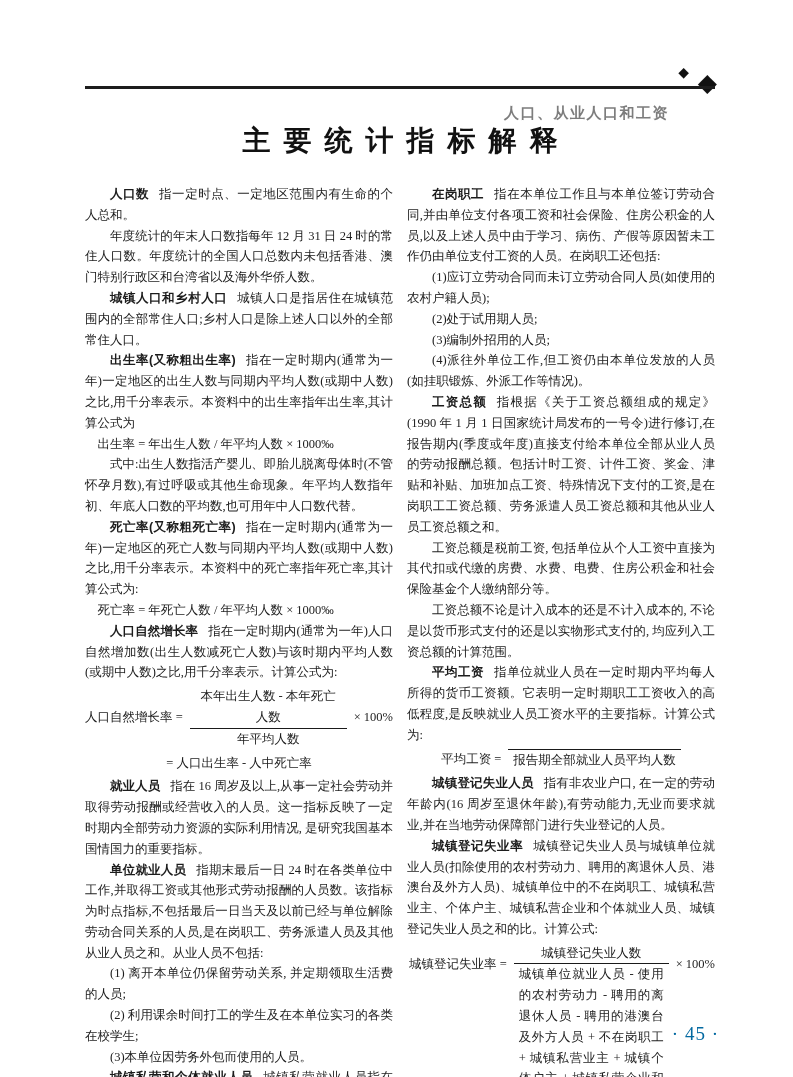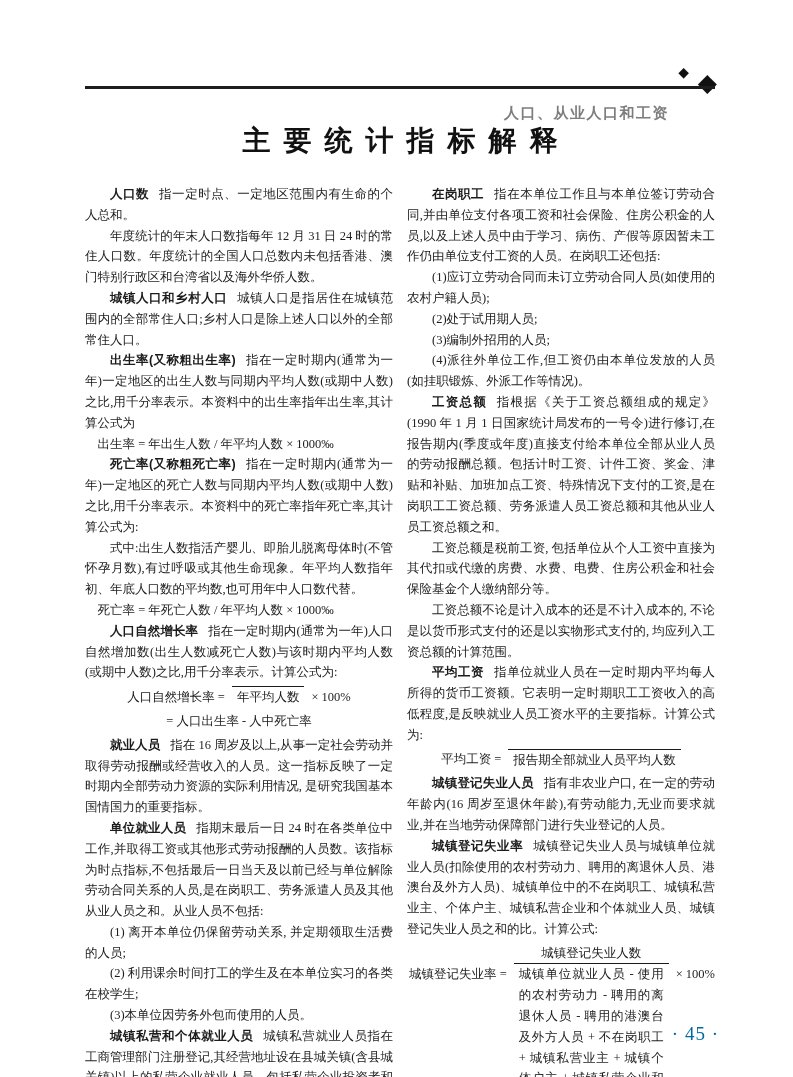--- a/index.html
+++ b/index.html
@@ -40,21 +40,21 @@
   .col{width:308px;font-size:12.5px;line-height:20.8px;text-align:justify;text-justify:inter-ideograph;}
   .para{margin:0;text-indent:2em;}
   .term{
     font-family:"Liberation Sans","DejaVu Sans",sans-serif;
     font-weight:bold;margin-right:0.8em;
   }
   .formula-line{margin:0;padding-left:1em;text-indent:0;}
   .formula-row{display:flex;align-items:center;justify-content:center;gap:7px;margin:3px 0;}
   .formula-row.top-align{align-items:flex-start;justify-content:flex-start;padding-left:2px;}
   .f-lhs,.f-suffix{white-space:nowrap;}
-  .top-align .f-lhs,.top-align .f-suffix{margin-top:21px;font-family:Liberation Serif, serif;}
+  .top-align .f-lhs,.top-align .f-suffix{margin-top:11px;font-family:Liberation Serif, serif;}
   .frac{display:flex;flex-direction:column;text-align:center;}
   .frac .num{padding:0 5px;}
   .frac .den{border-top:1.5px solid #1a1a1a;padding:0 5px;}
   .frac.wide{width:216px;}
   .frac.wide .den{text-align:justify;text-justify:inter-ideograph;}
   .formula-cont{margin:0 0 3px 0;text-align:center;text-indent:0;}
 
   
   .page-number{
     position:absolute;right:74px;bottom:32px;
@@ -77,27 +77,28 @@
     <h1 class="doc-title">主要统计指标解释</h1>
 
     <div class="columns">
 
       <div class="col">
         <p class="para"><b class="term">人口数</b><span>指一定时点、一定地区范围内有生命的个人总和。</span></p>
         <p class="para"><span>年度统计的年末人口数指每年 12 月 31 日 24 时的常住人口数。年度统计的全国人口总数内未包括香港、澳门特别行政区和台湾省以及海外华侨人数。</span></p>
         <p class="para"><b class="term">城镇人口和乡村人口</b><span>城镇人口是指居住在城镇范围内的全部常住人口;乡村人口是除上述人口以外的全部常住人口。</span></p>
         <p class="para"><b class="term">出生率(又称粗出生率)</b><span>指在一定时期内(通常为一年)一定地区的出生人数与同期内平均人数(或期中人数)之比,用千分率表示。本资料中的出生率指年出生率,其计算公式为</span></p>
         <p class="formula-line">出生率 = 年出生人数 / 年平均人数 × 1000‰</p>
+        <p class="para"><span>式中:出生人数指活产婴儿、即胎儿脱离母体时(不管怀孕月数),有过呼吸或其他生命现象。年平均人数指年初、年底人口数的平均数,也可用年中人口数代替。</span></p>
         <p class="para"><b class="term">死亡率(又称粗死亡率)</b><span>指在一定时期内(通常为一年)一定地区的死亡人数与同期内平均人数(或期中人数)之比,用千分率表示。本资料中的死亡率指年死亡率,其计算公式为:</span></p>
-        <p class="para"><span>式中:出生人数指活产婴儿、即胎儿脱离母体时(不管怀孕月数),有过呼吸或其他生命现象。年平均人数指年初、年底人口数的平均数,也可用年中人口数代替。</span></p>
         <p class="formula-line">死亡率 = 年死亡人数 / 年平均人数 × 1000‰</p>
         <p class="para"><b class="term">人口自然增长率</b><span>指在一定时期内(通常为一年)人口自然增加数(出生人数减死亡人数)与该时期内平均人数(或期中人数)之比,用千分率表示。计算公式为:</span></p>
         <div class="formula-row">
           <span class="f-lhs">人口自然增长率 =</span>
           <span class="frac">
+            <span class="num">本年出生人数 - 本年死亡人数</span>
             <span class="den">年平均人数</span>
           </span>
           <span class="f-suffix">× 100%</span>
         </div>
         <p class="formula-cont">= 人口出生率 - 人中死亡率</p>
         <p class="para"><b class="term">就业人员</b><span>指在 16 周岁及以上,从事一定社会劳动并取得劳动报酬或经营收入的人员。这一指标反映了一定时期内全部劳动力资源的实际利用情况, 是研究我国基本国情国力的重要指标。</span></p>
         <p class="para"><b class="term">单位就业人员</b><span>指期末最后一日 24 时在各类单位中工作,并取得工资或其他形式劳动报酬的人员数。该指标为时点指标,不包括最后一日当天及以前已经与单位解除劳动合同关系的人员,是在岗职工、劳务派遣人员及其他从业人员之和。从业人员不包括:</span></p>
         <p class="para"><span>(1) 离开本单位仍保留劳动关系, 并定期领取生活费的人员;</span></p>
         <p class="para"><span>(2) 利用课余时间打工的学生及在本单位实习的各类在校学生;</span></p>
         <p class="para"><span>(3)本单位因劳务外包而使用的人员。</span></p>

